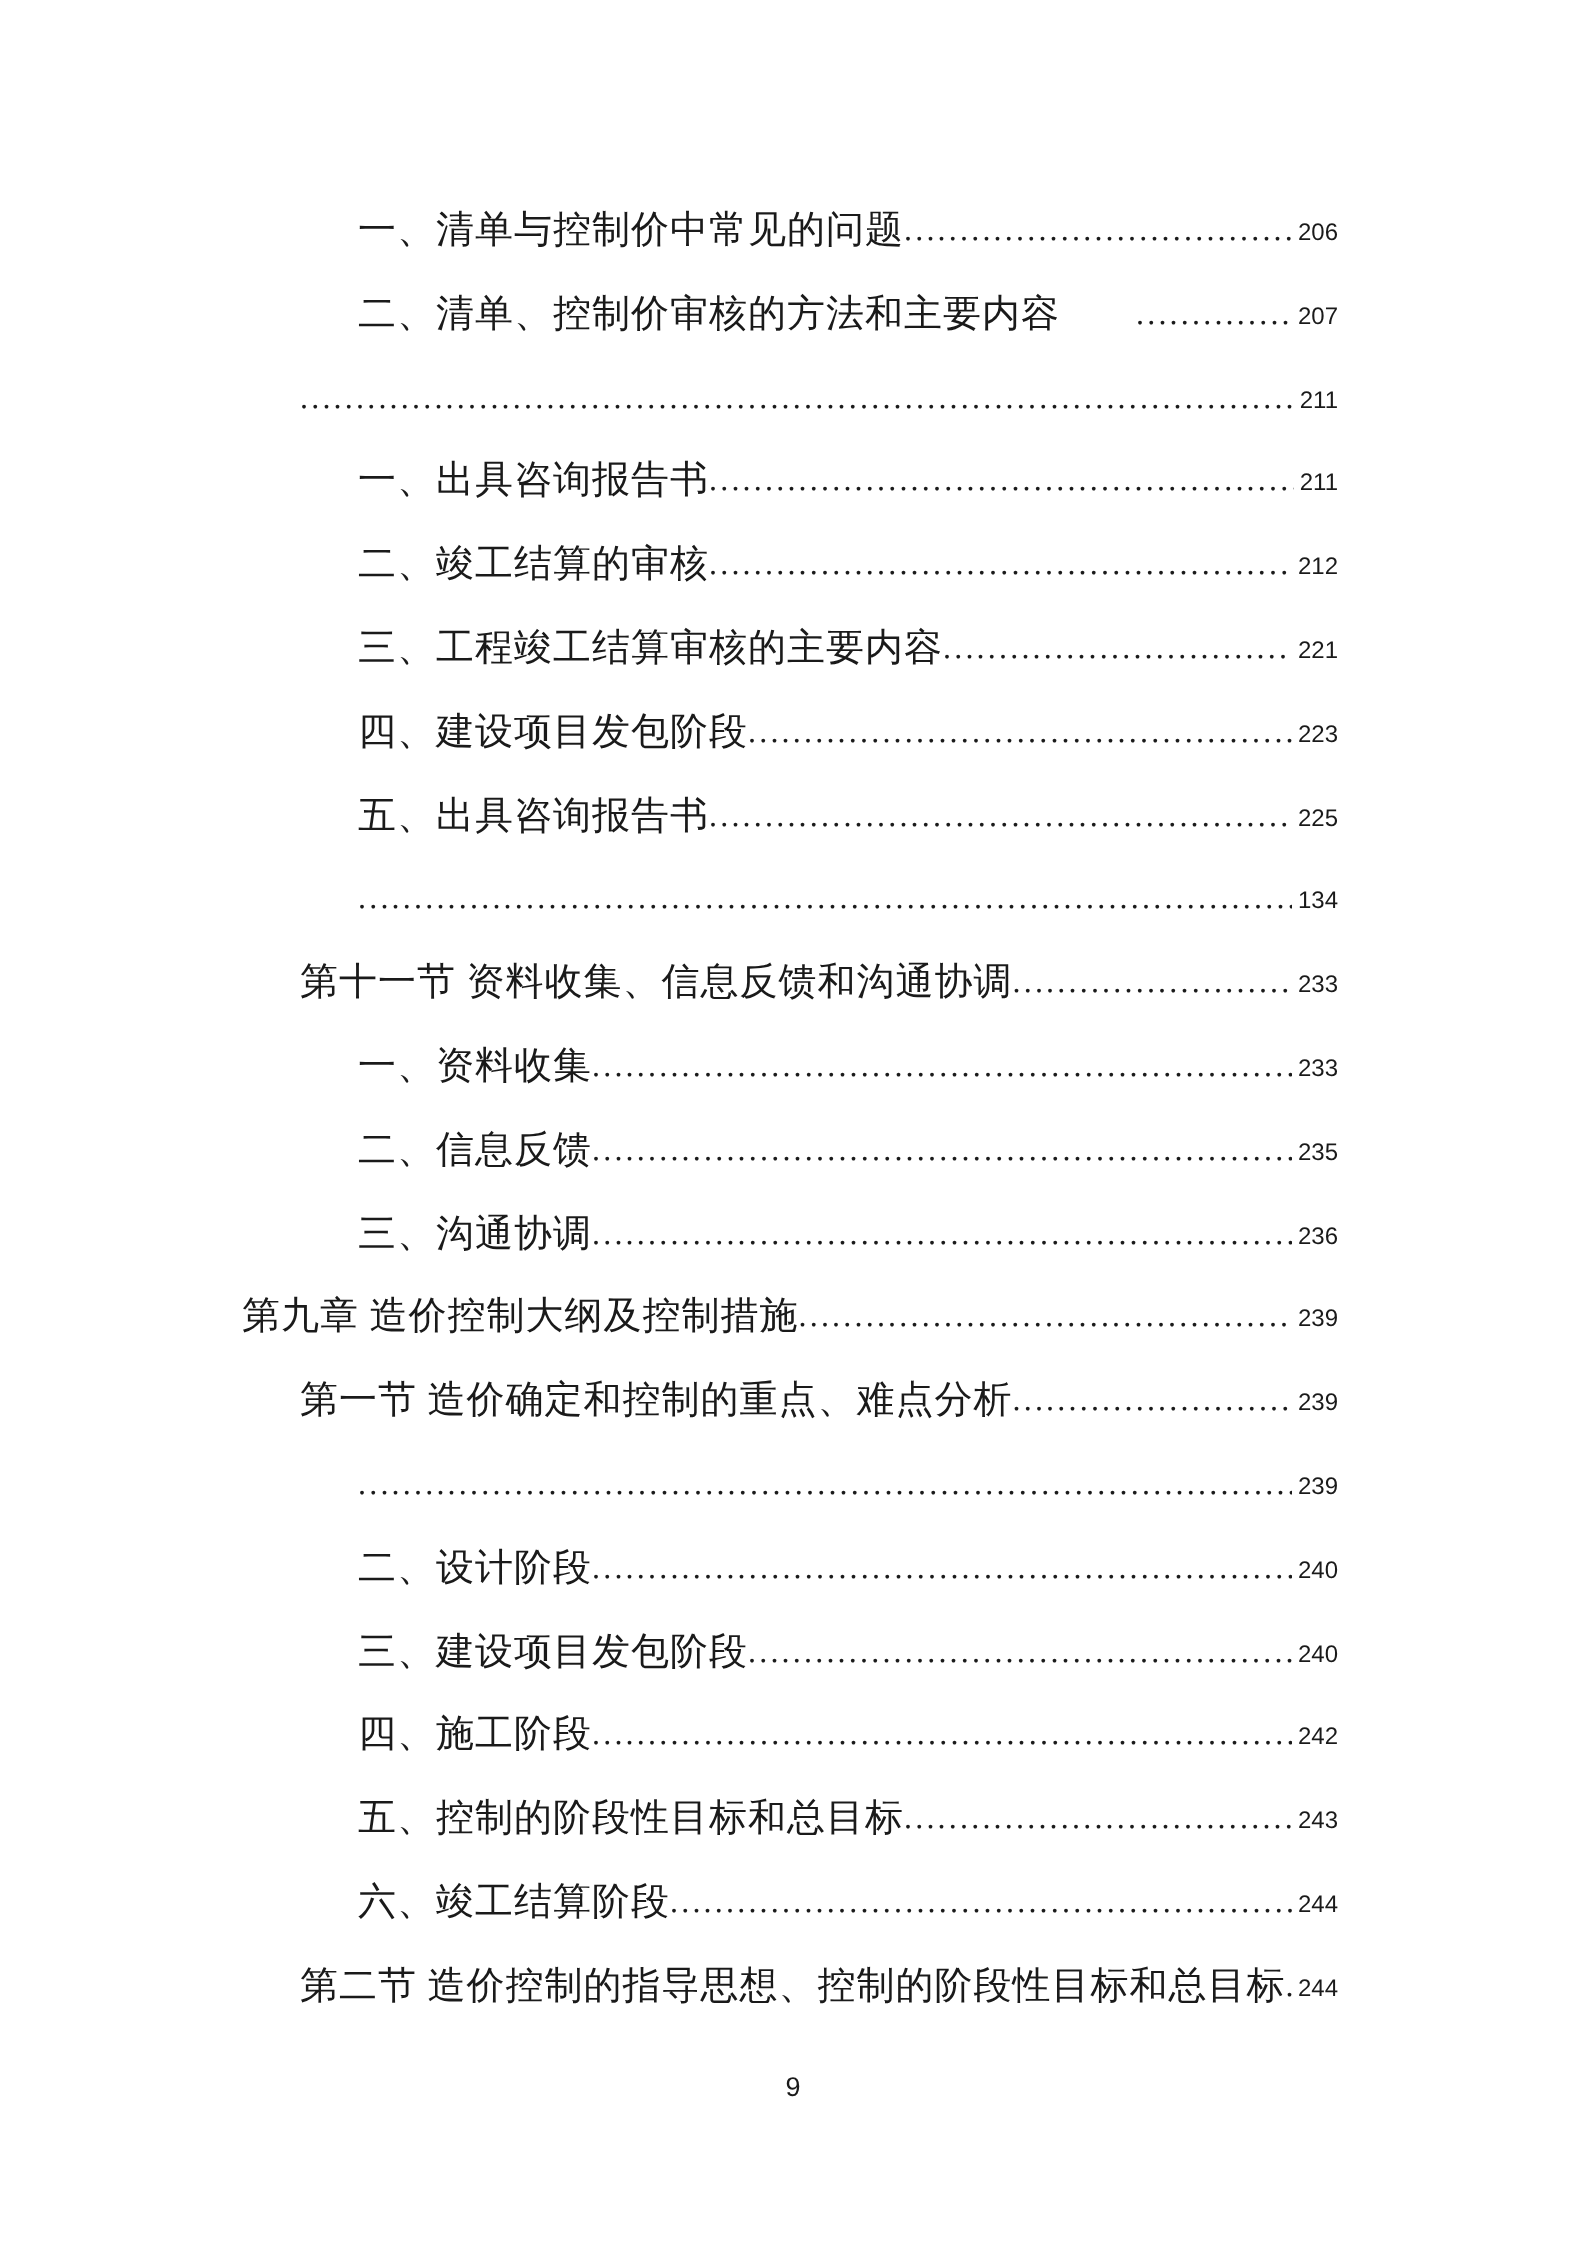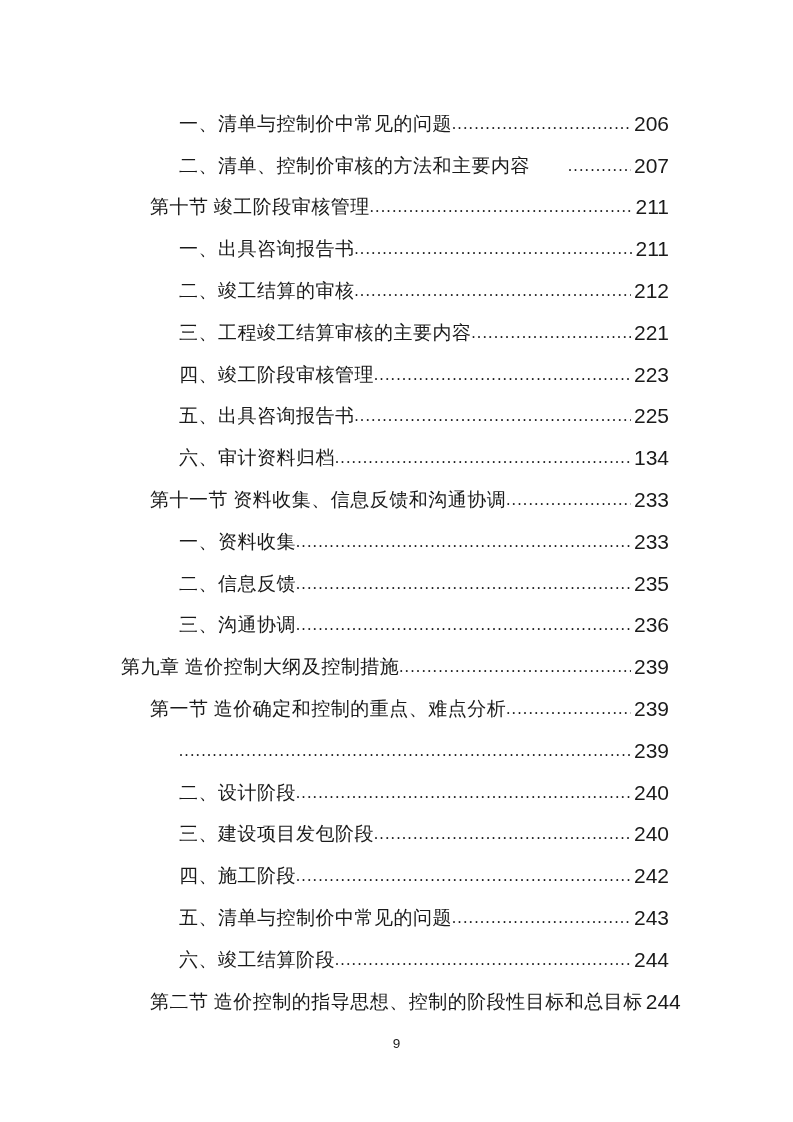--- a/index.html
+++ b/index.html
@@ -14,21 +14,21 @@
     position: relative;
     width: 793px; height: 1122px;
     background: #ffffff;
   }
   .toc {
     position: absolute;
     top: 95px; left: 121px; right: 124px;
   }
   .toc-line {
     display: flex;
-    align-items: flex-end;
+    align-items: flex-start;
     height: 41.8px;
     font-size: 19px;
     line-height: 26px;
     padding-top: 8px;
     white-space: nowrap;
   }
   .toc-line.level-2 { padding-left: 29px; }
   .toc-line.level-3 { padding-left: 58px; }
   .toc-label { flex-shrink: 0; letter-spacing: 0.5px; }
   .toc-line.gap .toc-label { padding-right: 38px; }
@@ -37,21 +37,21 @@
     overflow: hidden;
     white-space: nowrap;
     font-size: 16px;
     letter-spacing: 1.6px;
     min-width: 0;
     color: #1a1a1a;
   }
   .toc-page {
     flex-shrink: 0;
     font-family: "Liberation Sans", sans-serif;
-    font-size: 21px;
+    font-size: 12px;
     padding-left: 3px;
   }
   .footer-page-number {
     position: absolute;
     top: 1036px; left: 0;
     width: 100%;
     text-align: center;
     font-size: 13.5px;
     font-family: "Liberation Sans", sans-serif;
     color: #1a1a1a;
@@ -66,51 +66,49 @@
         <span class="toc-label">一、清单与控制价中常见的问题</span>
         <span class="toc-dots">............................................................................................................................................................................................................................................................................................................</span>
         <span class="toc-page">206</span>
       </div>
       <div class="toc-line level-3 gap">
         <span class="toc-label">二、清单、控制价审核的方法和主要内容</span>
         <span class="toc-dots">............................................................................................................................................................................................................................................................................................................</span>
         <span class="toc-page">207</span>
       </div>
       <div class="toc-line level-2">
-        <span class="toc-label">第十节 竣工阶段审核管理</span>
         <span class="toc-dots">............................................................................................................................................................................................................................................................................................................</span>
         <span class="toc-page">211</span>
       </div>
       <div class="toc-line level-3">
         <span class="toc-label">一、出具咨询报告书</span>
         <span class="toc-dots">............................................................................................................................................................................................................................................................................................................</span>
         <span class="toc-page">211</span>
       </div>
       <div class="toc-line level-3">
         <span class="toc-label">二、竣工结算的审核</span>
         <span class="toc-dots">............................................................................................................................................................................................................................................................................................................</span>
         <span class="toc-page">212</span>
       </div>
       <div class="toc-line level-3">
         <span class="toc-label">三、工程竣工结算审核的主要内容</span>
         <span class="toc-dots">............................................................................................................................................................................................................................................................................................................</span>
         <span class="toc-page">221</span>
       </div>
       <div class="toc-line level-3">
-        <span class="toc-label">四、竣工阶段审核管理</span>
+        <span class="toc-label">四、建设项目发包阶段</span>
         <span class="toc-dots">............................................................................................................................................................................................................................................................................................................</span>
         <span class="toc-page">223</span>
       </div>
       <div class="toc-line level-3">
         <span class="toc-label">五、出具咨询报告书</span>
         <span class="toc-dots">............................................................................................................................................................................................................................................................................................................</span>
         <span class="toc-page">225</span>
       </div>
       <div class="toc-line level-3">
-        <span class="toc-label">六、审计资料归档</span>
         <span class="toc-dots">............................................................................................................................................................................................................................................................................................................</span>
         <span class="toc-page">134</span>
       </div>
       <div class="toc-line level-2">
         <span class="toc-label">第十一节 资料收集、信息反馈和沟通协调</span>
         <span class="toc-dots">............................................................................................................................................................................................................................................................................................................</span>
         <span class="toc-page">233</span>
       </div>
       <div class="toc-line level-3">
         <span class="toc-label">一、资料收集</span>
@@ -150,21 +148,21 @@
         <span class="toc-label">三、建设项目发包阶段</span>
         <span class="toc-dots">............................................................................................................................................................................................................................................................................................................</span>
         <span class="toc-page">240</span>
       </div>
       <div class="toc-line level-3">
         <span class="toc-label">四、施工阶段</span>
         <span class="toc-dots">............................................................................................................................................................................................................................................................................................................</span>
         <span class="toc-page">242</span>
       </div>
       <div class="toc-line level-3">
-        <span class="toc-label">五、清单与控制价中常见的问题</span>
+        <span class="toc-label">五、控制的阶段性目标和总目标</span>
         <span class="toc-dots">............................................................................................................................................................................................................................................................................................................</span>
         <span class="toc-page">243</span>
       </div>
       <div class="toc-line level-3">
         <span class="toc-label">六、竣工结算阶段</span>
         <span class="toc-dots">............................................................................................................................................................................................................................................................................................................</span>
         <span class="toc-page">244</span>
       </div>
       <div class="toc-line level-2">
         <span class="toc-label">第二节 造价控制的指导思想、控制的阶段性目标和总目标</span>

